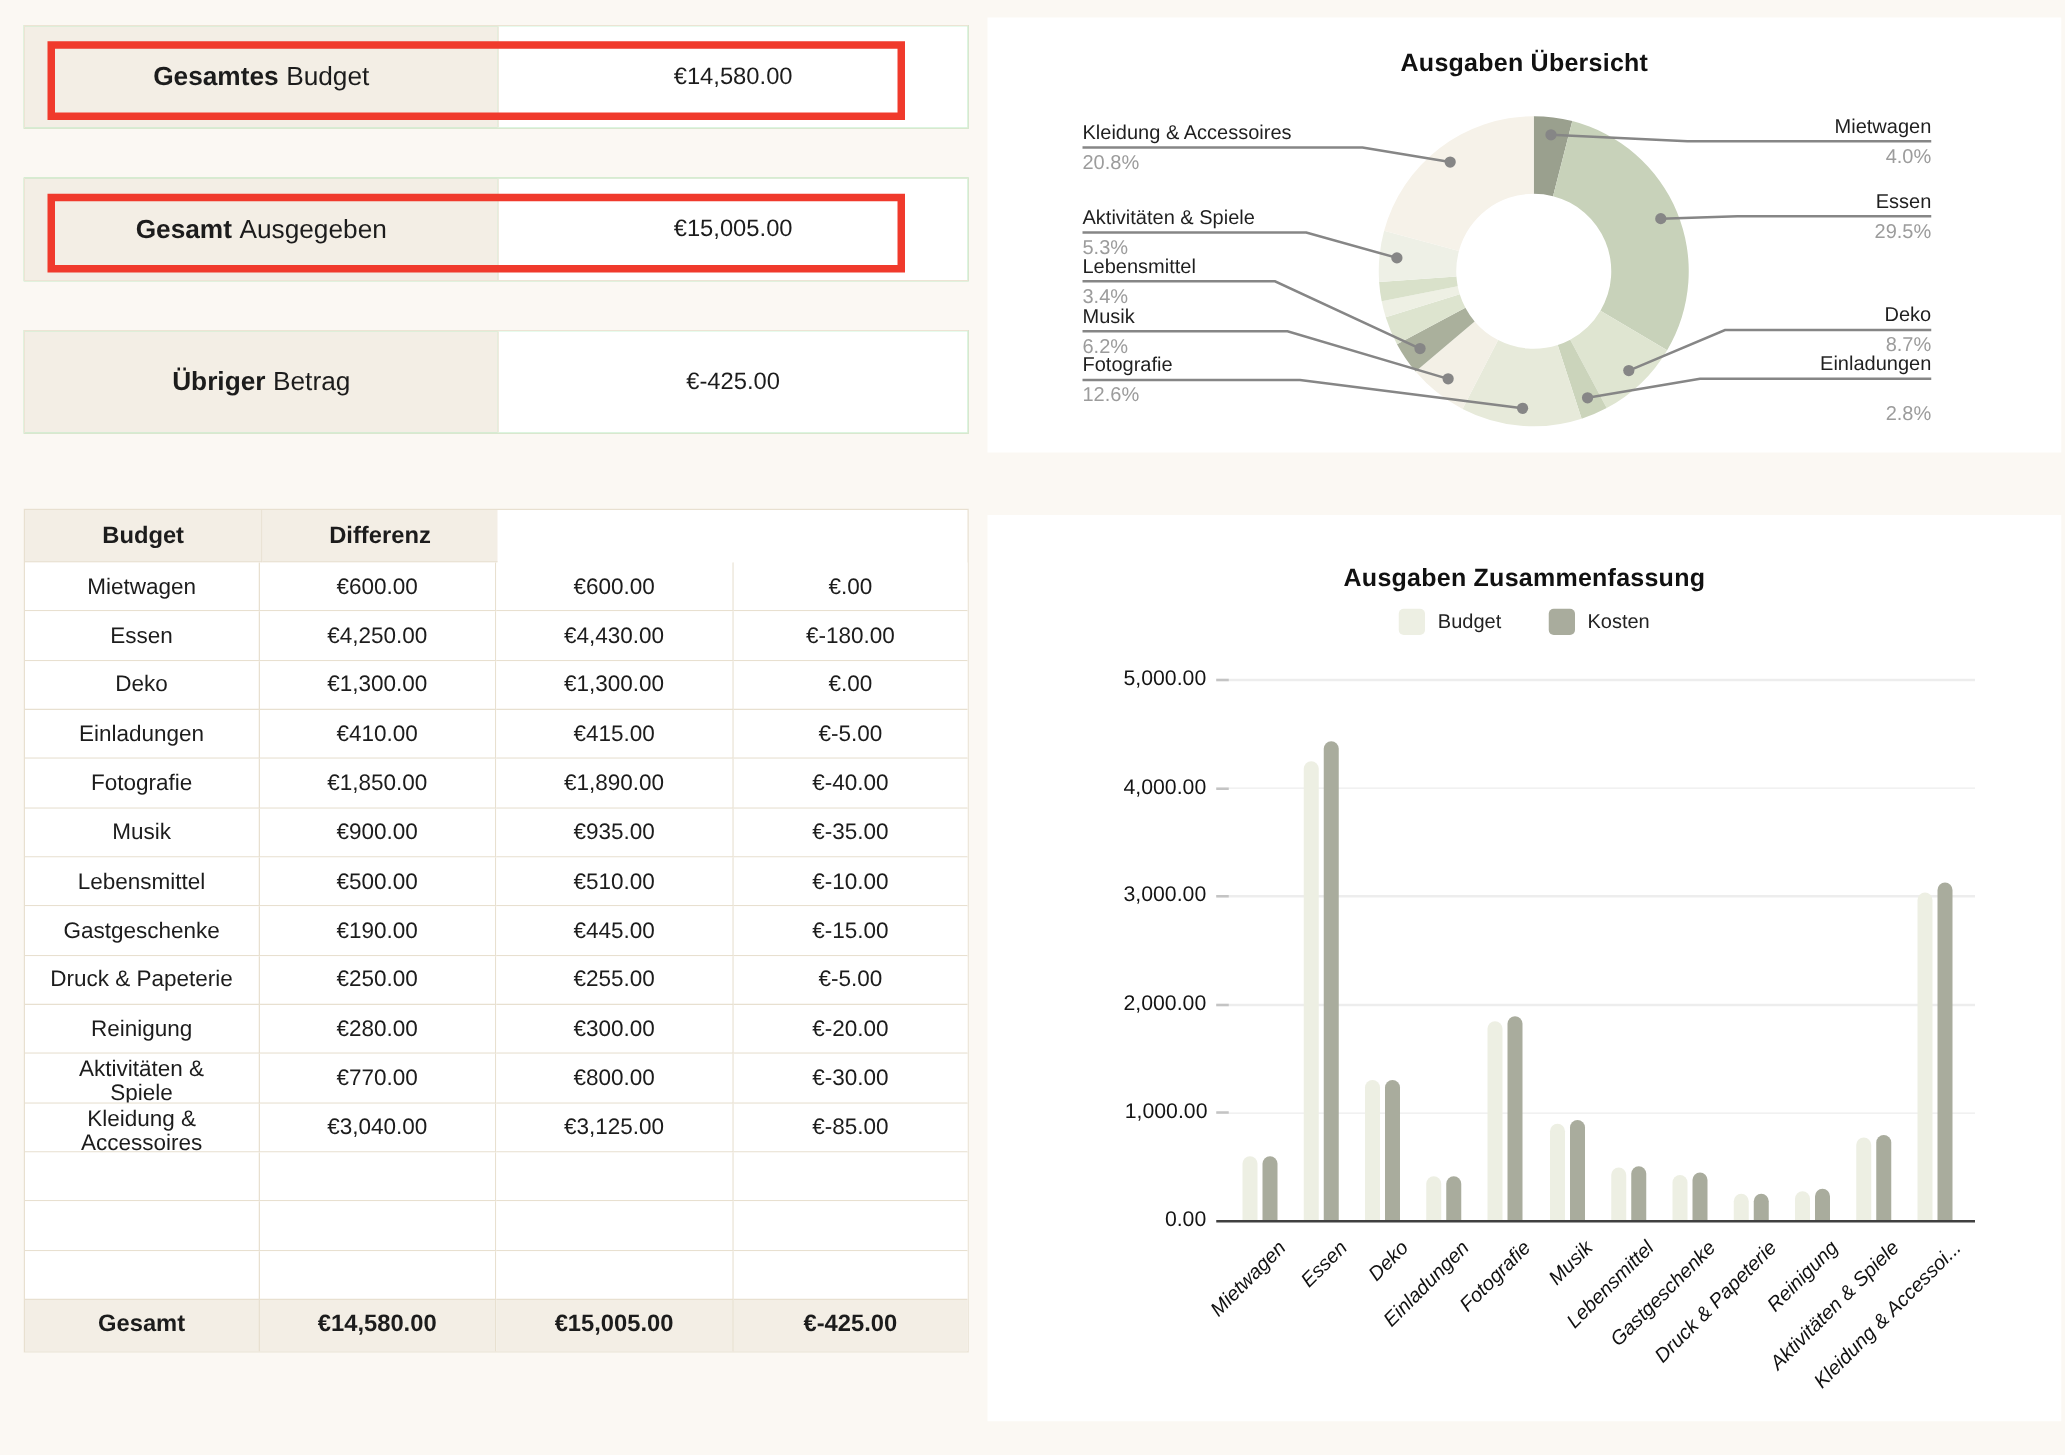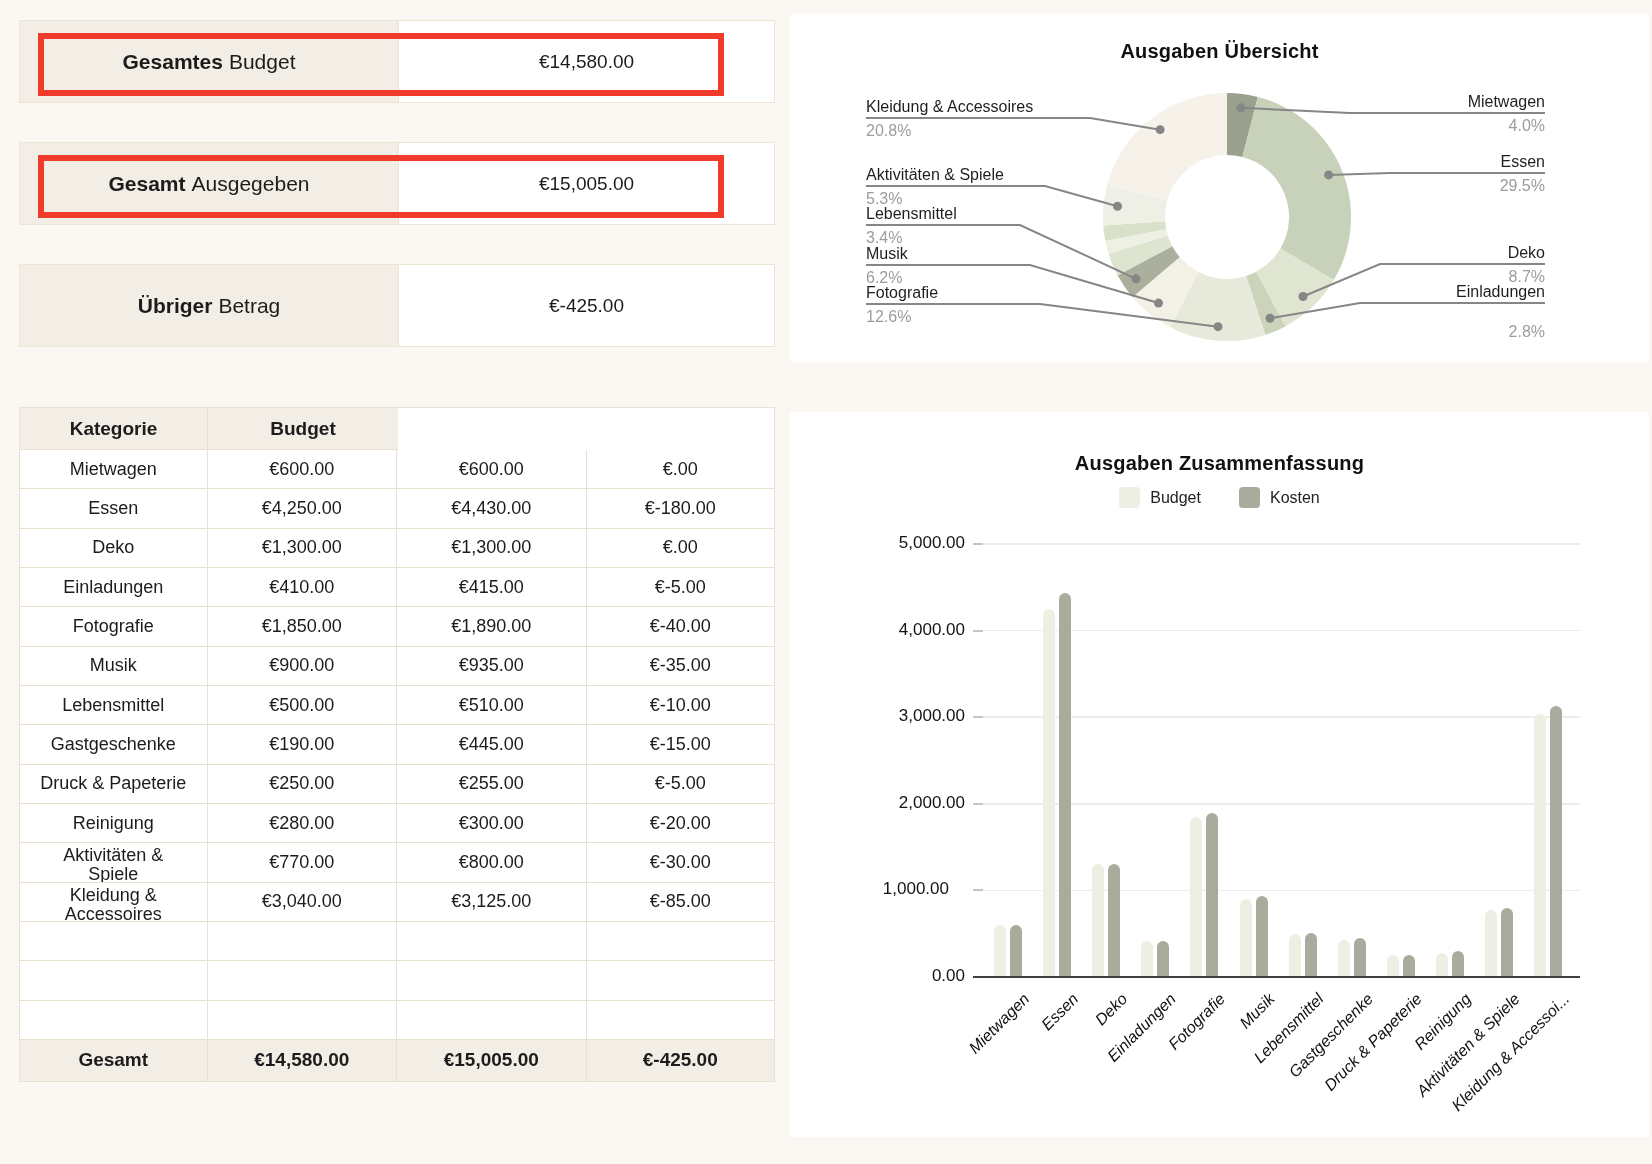--- a/index.html
+++ b/index.html
@@ -73,25 +73,25 @@
   <div class="summary-row" style="top:264px">
     <div class="summary-label">
       <b>Übriger</b>
       <span>Betrag</span>
     </div>
     <div class="summary-value">€-425.00</div>
   </div>
 
   <div id="budget-table">
       <div class="t-row t-head">
-        <div class="t-cell c0">
-          <span>Kategorie</span>
-        </div>
         <div class="t-cell c1">
           <span>Budget</span>
+        </div>
+        <div class="t-cell c3">
+          <span>Differenz</span>
         </div>
       </div>
       <div class="t-row t-body">
         <div class="t-cell c0">
           <span>Mietwagen</span>
         </div>
         <div class="t-cell c1">
           <span>€600.00</span>
         </div>
         <div class="t-cell c2">
@@ -393,21 +393,21 @@
           <span>Budget</span>
         </span>
         <span class="legend-item">
           <span class="legend-swatch" style="background: rgb(169, 172, 157);"></span>
           <span>Kosten</span>
         </span>
       </div>
   <div class="ytick" style="left: 45px; top: 554px;">0.00</div>
       <div class="gridline" style="left: 183px; width: 607px; top: 477.65px;"></div>
       <div class="gridtick" style="left: 183px; width: 10px; top: 477.4px;"></div>
-      <div class="ytick" style="left: 29px; top: 467.4px;">1,000.00</div>
+      <div class="ytick" style="left: 46px; top: 467.4px;">1,000.00</div>
       <div class="gridline" style="left: 183px; width: 607px; top: 391.05px;"></div>
       <div class="gridtick" style="left: 183px; width: 10px; top: 390.8px;"></div>
       <div class="ytick" style="left: 45px; top: 380.8px;">2,000.00</div>
       <div class="gridline" style="left: 183px; width: 607px; top: 304.45px;"></div>
       <div class="gridtick" style="left: 183px; width: 10px; top: 304.2px;"></div>
       <div class="ytick" style="left: 45px; top: 294.2px;">3,000.00</div>
       <div class="gridline" style="left: 183px; width: 607px; top: 217.85px;"></div>
       <div class="gridtick" style="left: 183px; width: 10px; top: 217.6px;"></div>
       <div class="ytick" style="left: 45px; top: 207.6px;">4,000.00</div>
       <div class="gridline" style="left: 183px; width: 607px; top: 131.25px;"></div>

